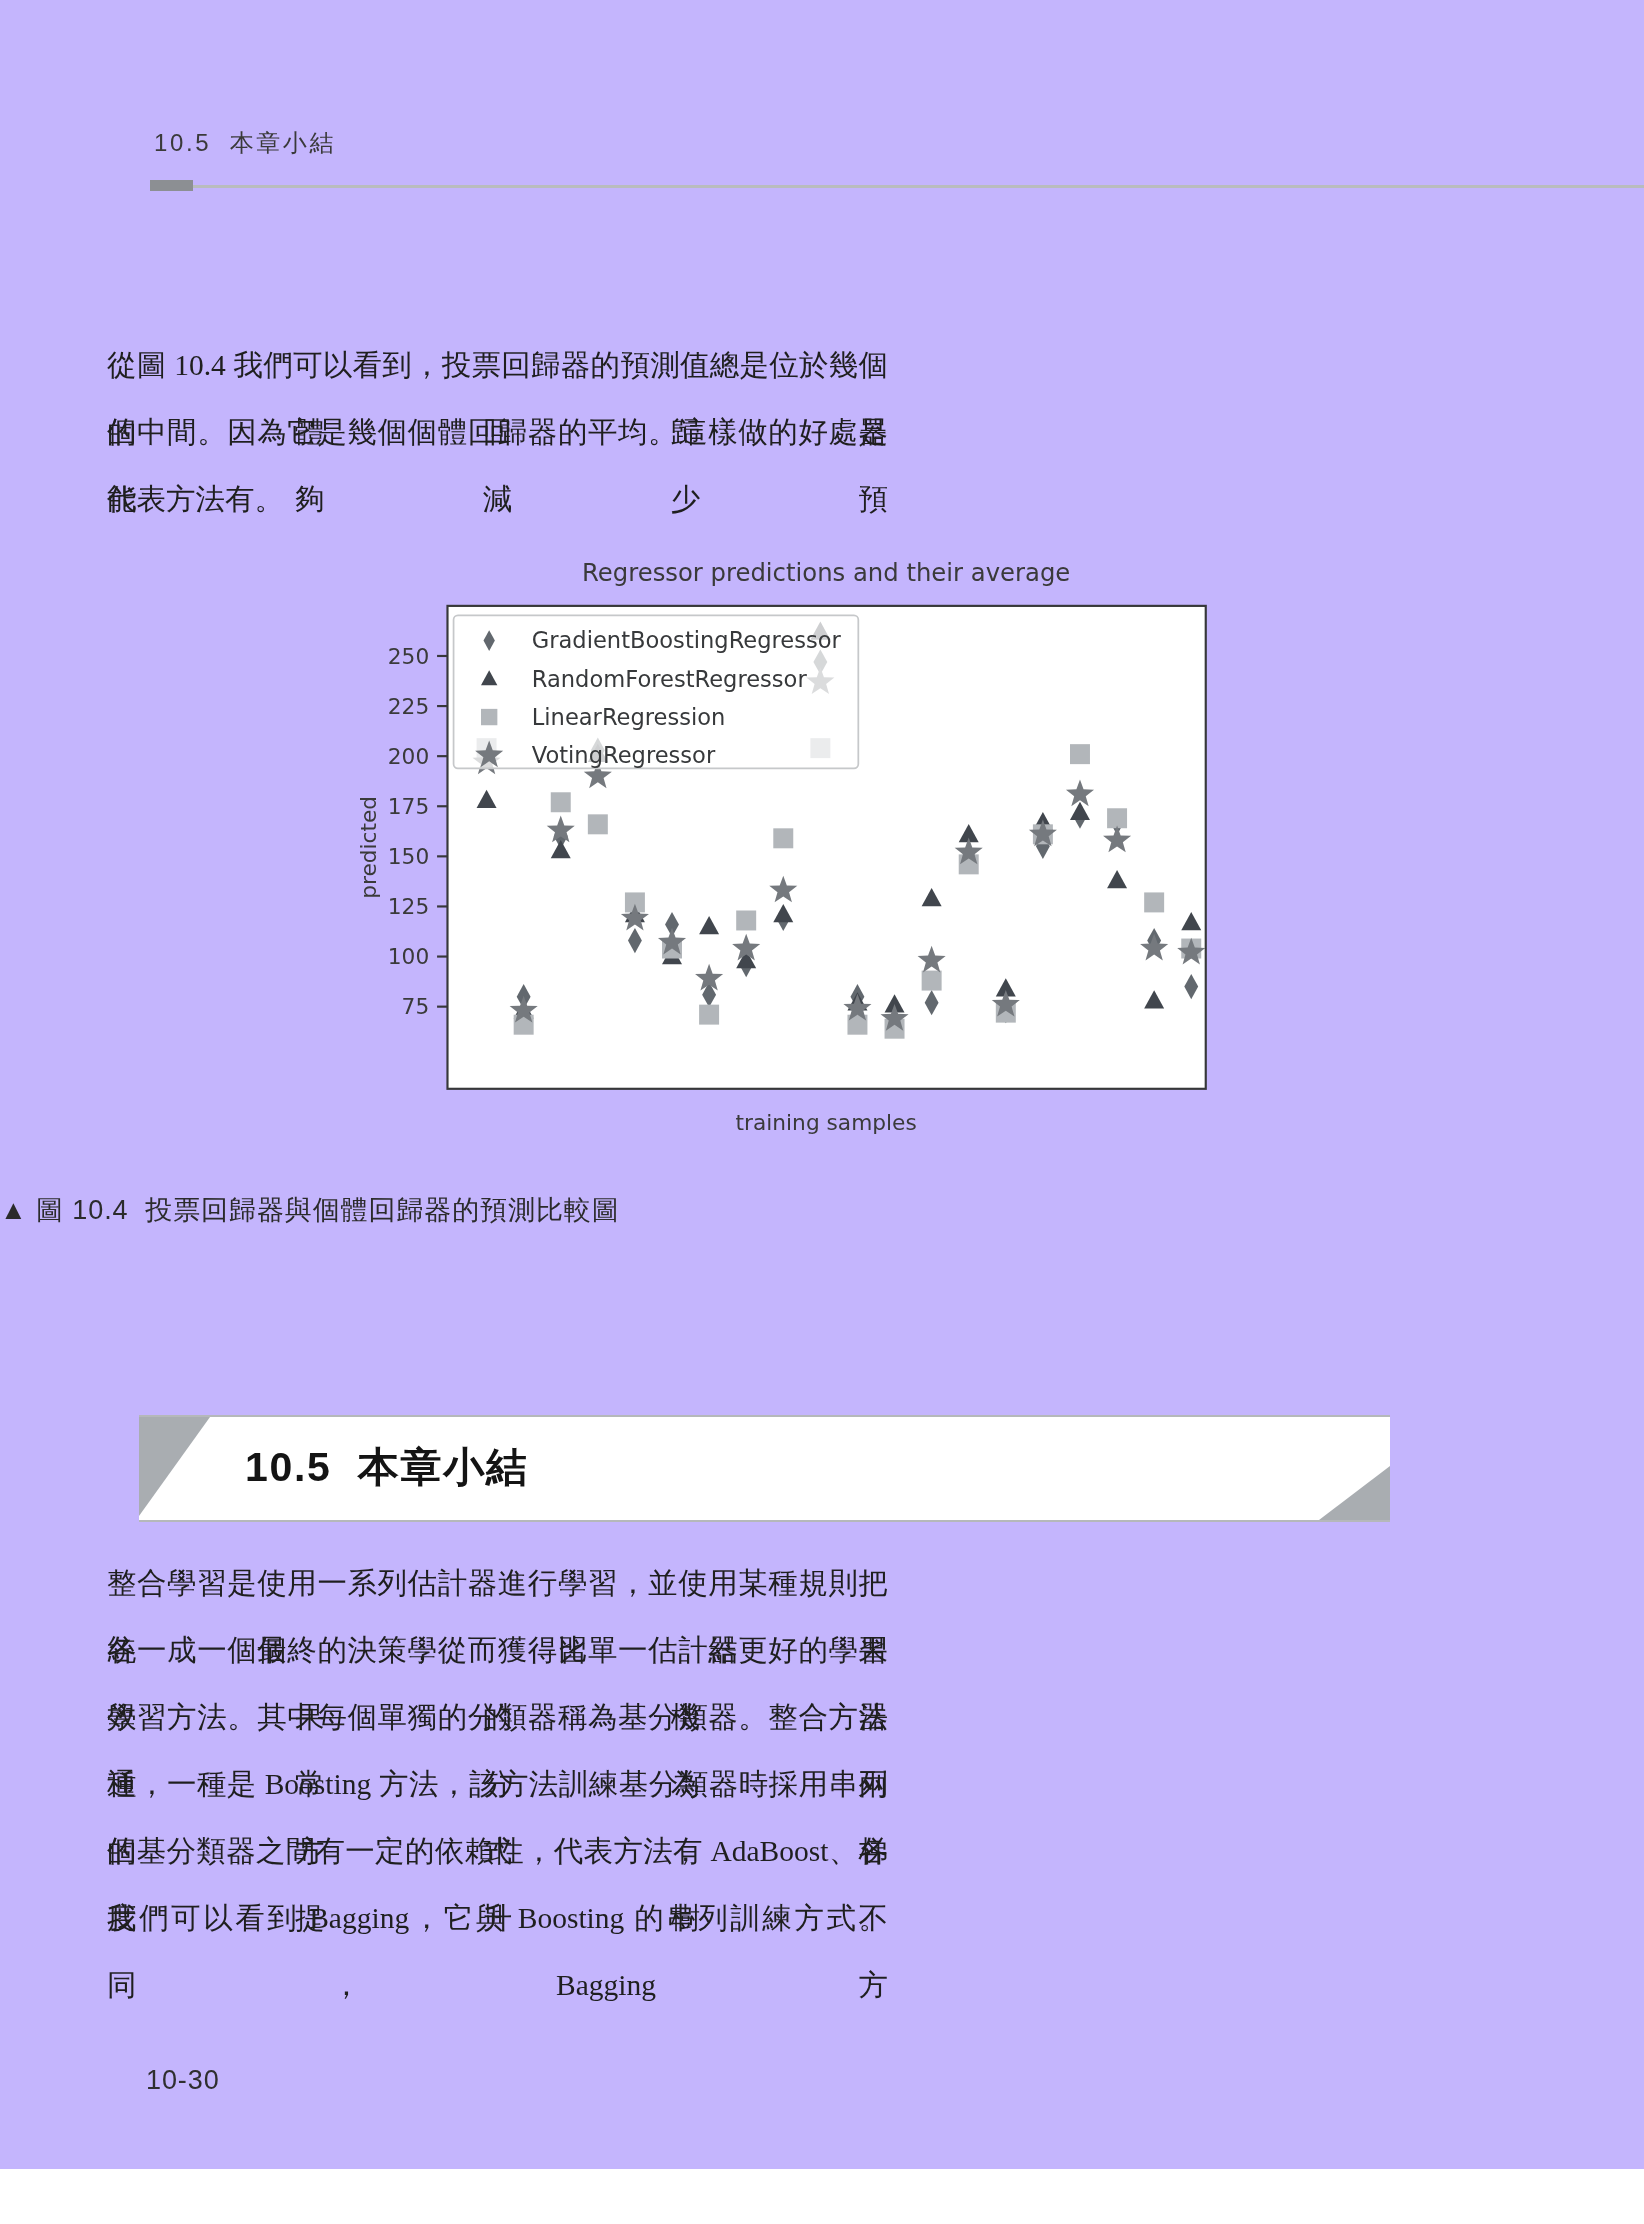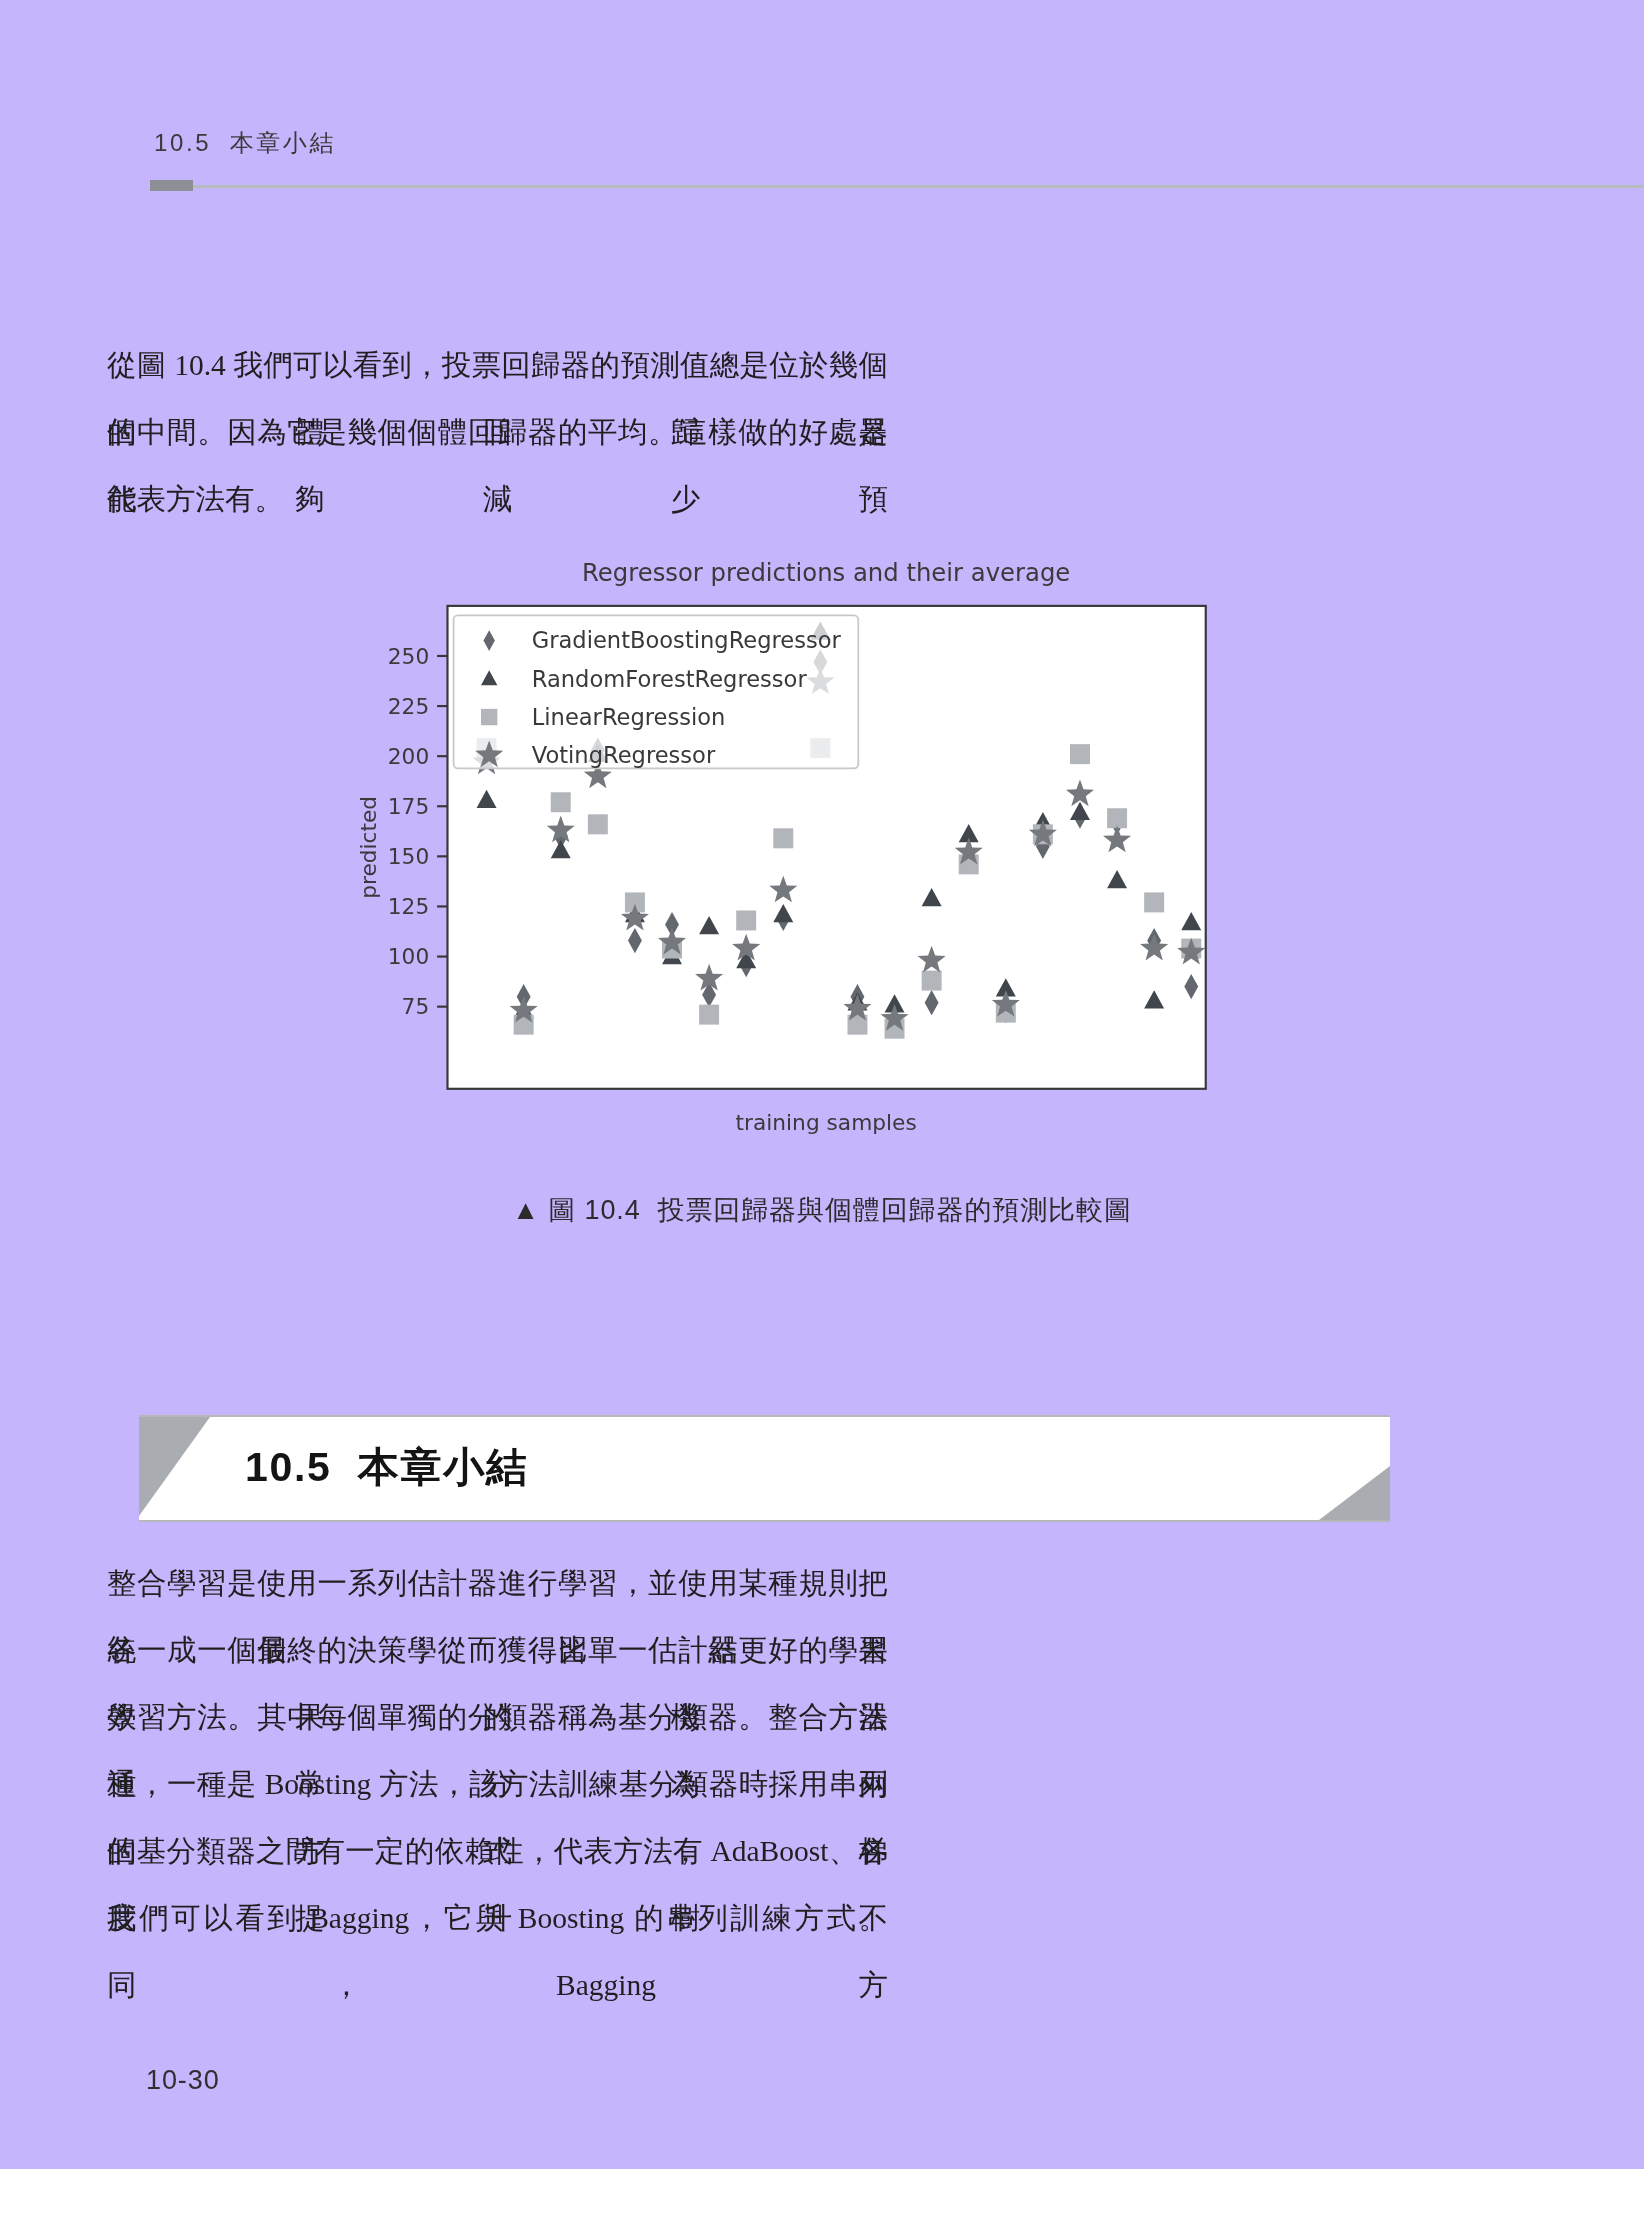--- a/index.html
+++ b/index.html
@@ -35,21 +35,20 @@
     text-align:justify;text-align-last:justify;
     white-space:normal;
   }
   .para-line.short{text-align-last:auto;}
   #para1{top:332px;}
   #para2{top:1550px;}
   
   #chart-wrap{position:absolute;left:330px;top:539px;width:1008px;height:608px;}
   .fig-caption{
     position:absolute;left:0;top:1192px;width:1644px;
-    text-align:center;
     font-family:"Liberation Sans","DejaVu Sans",sans-serif;
     font-size:27px;color:#2b2b2b;letter-spacing:0.9px;white-space:pre;
   }
   
   .sect-band{
     position:absolute;left:139px;top:1415px;width:1251px;height:103px;
     background:#ffffff;
     border-top:2.6px solid #b5b8ba;
     border-bottom:2.6px solid #b5b8ba;
   }

